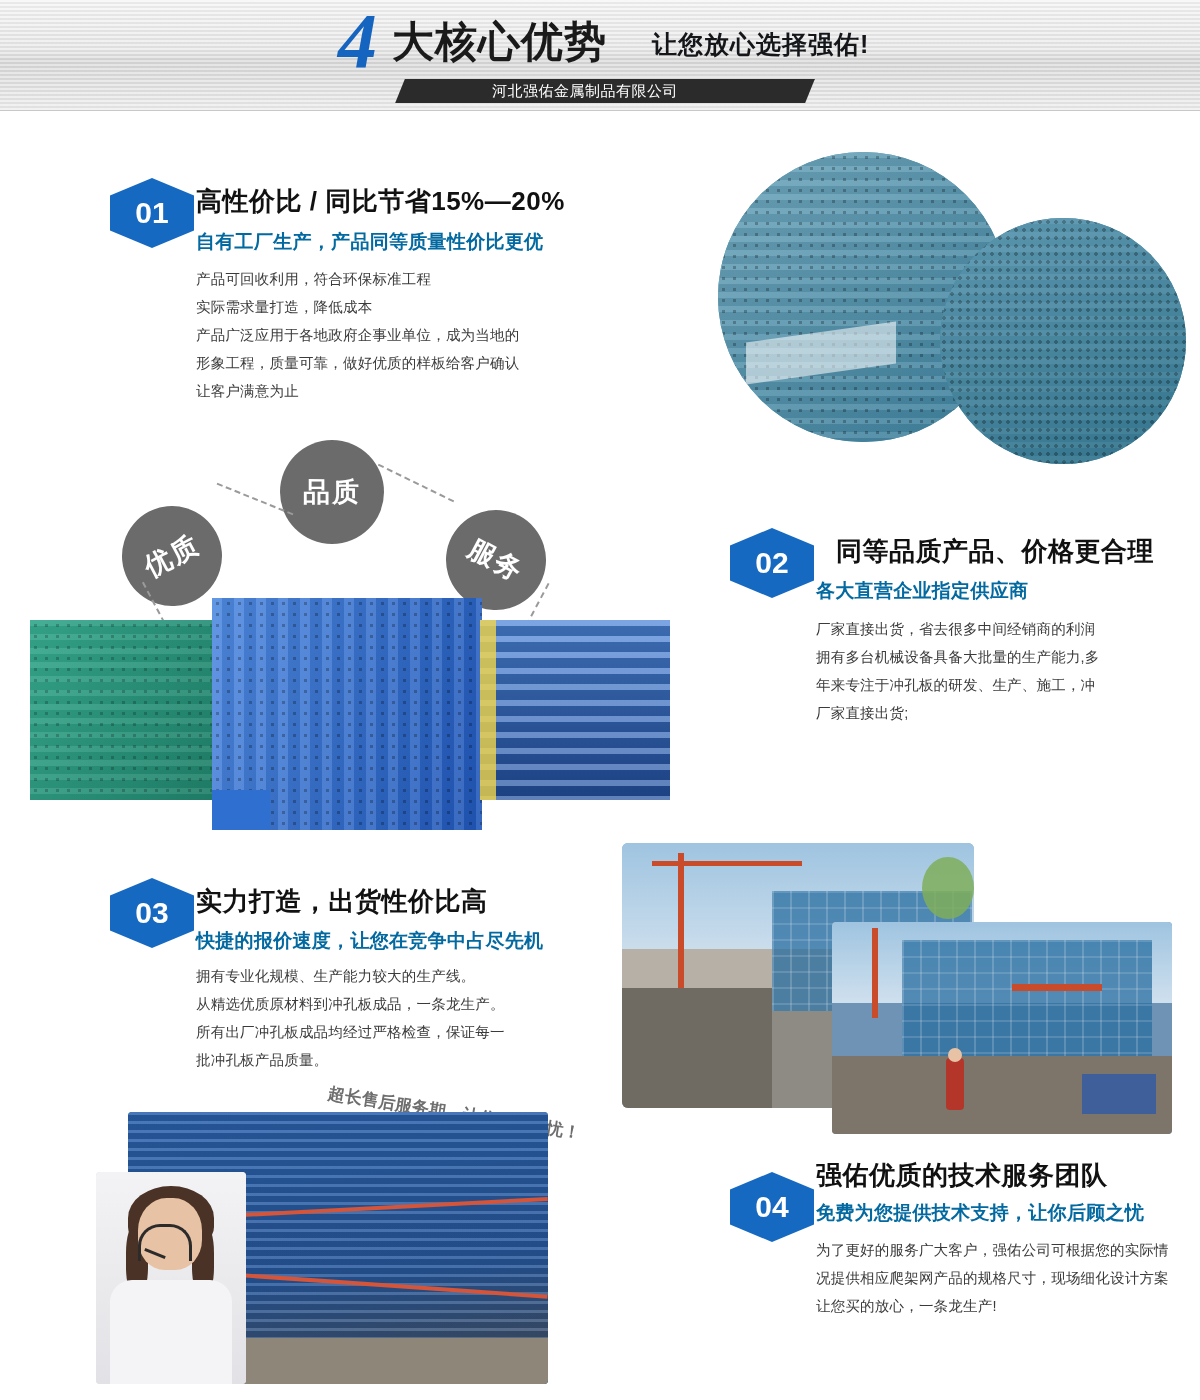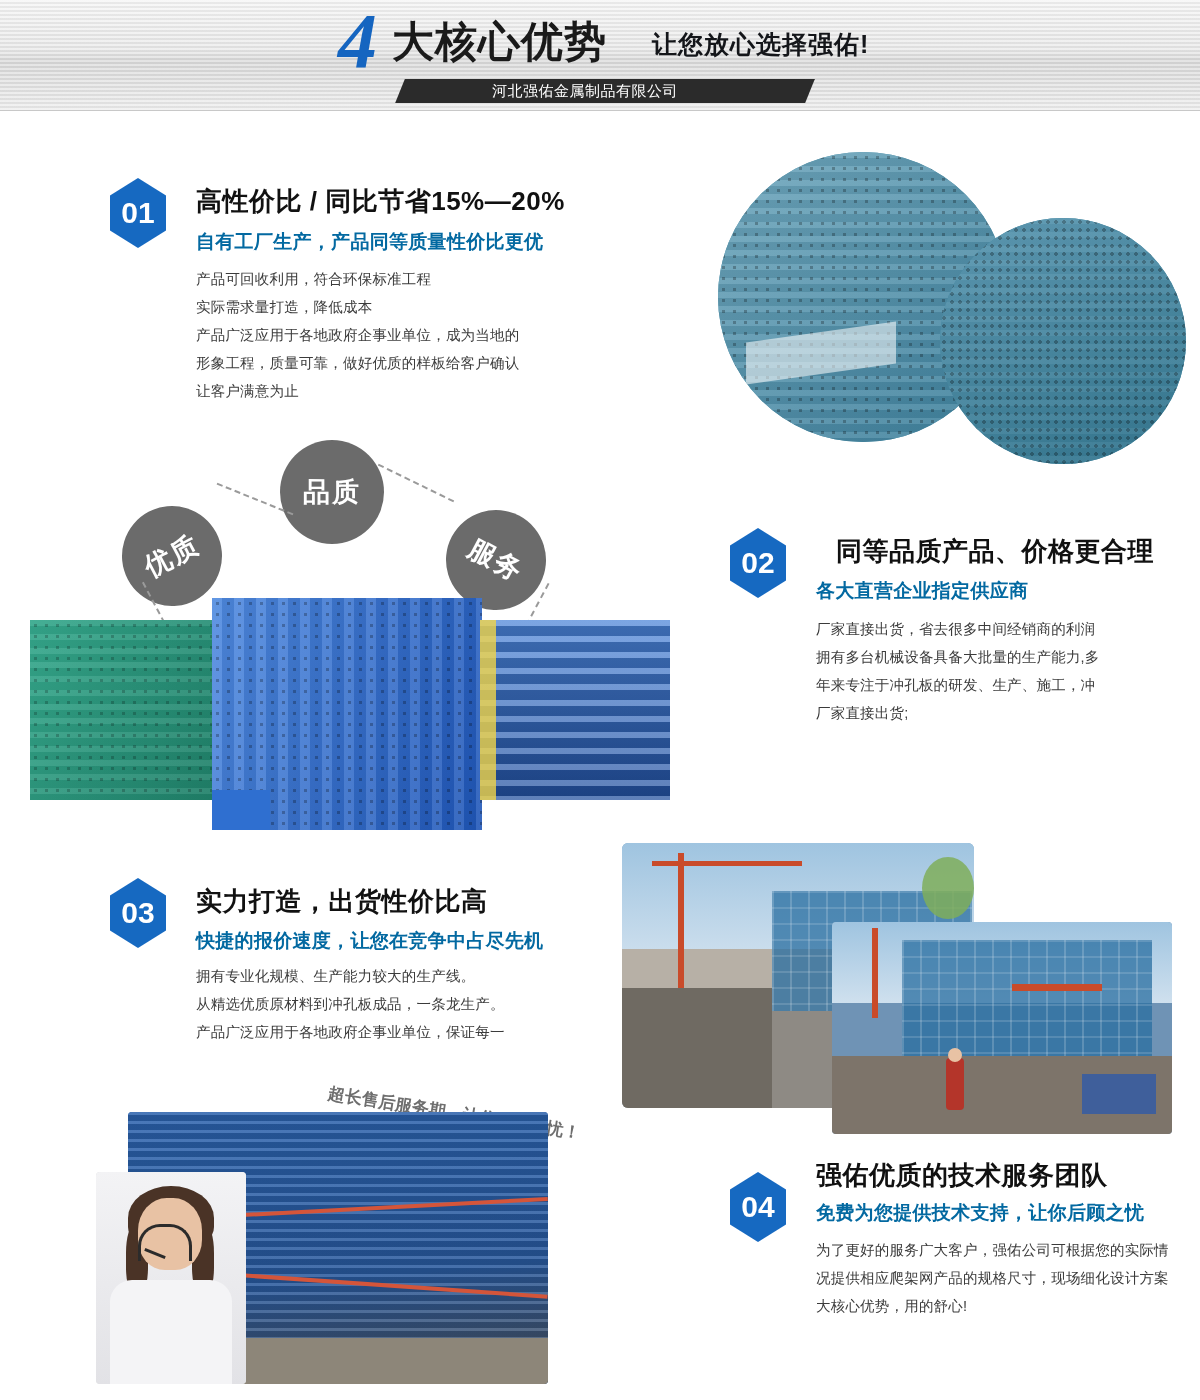--- a/index.html
+++ b/index.html
@@ -95,21 +95,21 @@
     left: 492px;
     top: 82px;
     font-size: 15px;
     color: #ffffff;
     letter-spacing: .5px;
   }
 
   
   .hex {
     position: absolute;
-    width: 56px;
+    width: 84px;
     height: 70px;
     background: #1669c1;
     clip-path: polygon(50% 0%, 100% 25%, 100% 75%, 50% 100%, 0% 75%, 0% 25%);
     color: #fff;
     font-size: 30px;
     font-weight: bold;
     font-family: "Liberation Sans", sans-serif;
     display: flex;
     align-items: center;
     justify-content: center;
@@ -326,21 +326,22 @@
   <div>年来专注于冲孔板的研发、生产、施工，冲</div>
   <div>厂家直接出货;</div>
 </div>
 
 <div class="hex" style="left:110px; top:878px;">03</div>
 <div class="blk-title" style="left:196px; top:884px;">实力打造，出货性价比高</div>
 <div class="blk-sub" style="left:196px; top:928px;">快捷的报价速度，让您在竞争中占尽先机</div>
 <div class="blk-body" style="left:196px; top:962px;">
   <div>拥有专业化规模、生产能力较大的生产线。</div>
   <div>从精选优质原材料到冲孔板成品，一条龙生产。</div>
-  <div>产品广泛应用于各地政府企事业单位，保证每一</div>
+  <div>所有出厂冲孔板成品均经过严格检查，保证每一</div>
+  <div>批冲孔板产品质量。</div>
 </div>
 
 <div class="photo" id="photo-site-1">
   <div class="sky"></div>
   <div style="position:absolute;left:0;top:40%;right:0;bottom:0;background:#b7b0a6;"></div>
   <div class="glass" style="left:150px;top:48px;width:200px;height:120px;"></div>
   <div class="bldg" style="left:150px;top:168px;width:200px;height:100px;background:#8e8a84;"></div>
   <div class="crane" style="left:56px;top:10px;height:210px;"></div>
   <div style="position:absolute;left:30px;top:18px;width:150px;height:5px;background:#c94b2a;"></div>
   <div style="position:absolute;left:300px;top:14px;width:52px;height:62px;border-radius:50%;background:#7fae5a;opacity:.85;"></div>
@@ -376,14 +377,14 @@
   <div class="agent-mic"></div>
   <div class="agent-mic-arm"></div>
 </div>
 
 <div class="hex" style="left:730px; top:1172px;">04</div>
 <div class="blk-title" style="left:816px; top:1158px;">强佑优质的技术服务团队</div>
 <div class="blk-sub" style="left:816px; top:1200px;">免费为您提供技术支持，让你后顾之忧</div>
 <div class="blk-body" style="left:816px; top:1236px;">
   <div>为了更好的服务广大客户，强佑公司可根据您的实际情</div>
   <div>况提供相应爬架网产品的规格尺寸，现场细化设计方案</div>
-  <div>大核心优势，用的舒心!</div>
+  <div>让您买的放心，一条龙生产!</div>
 </div>
 
 </body></html>

